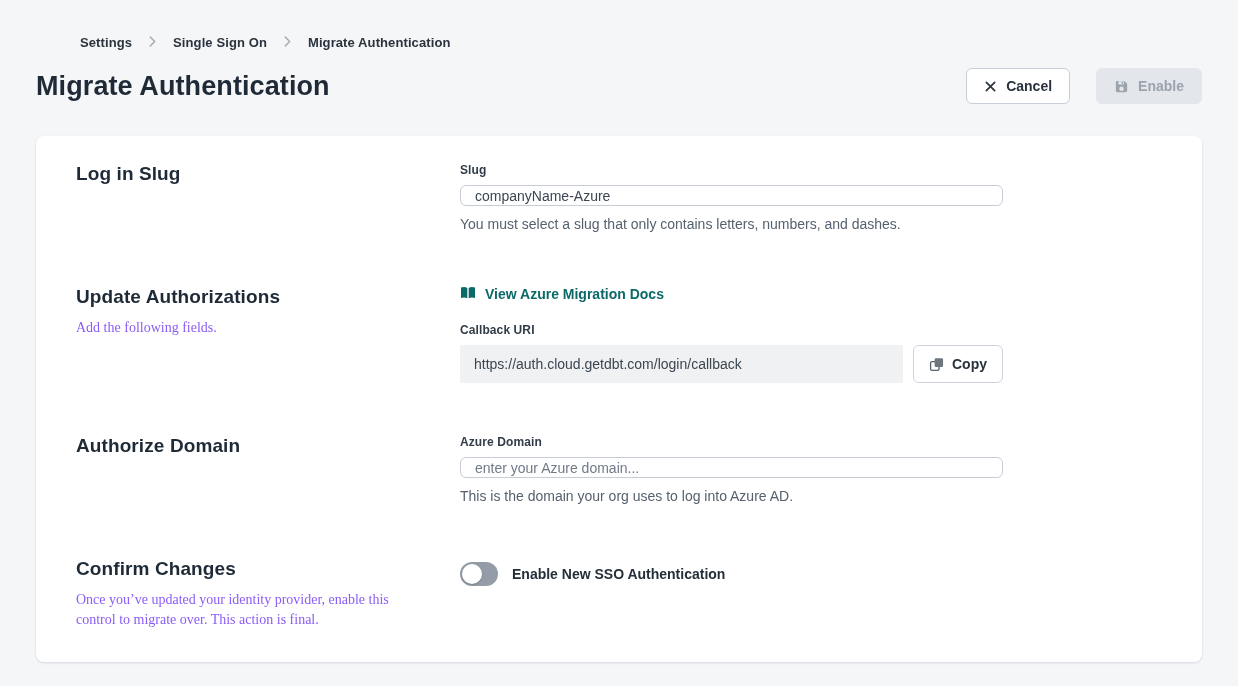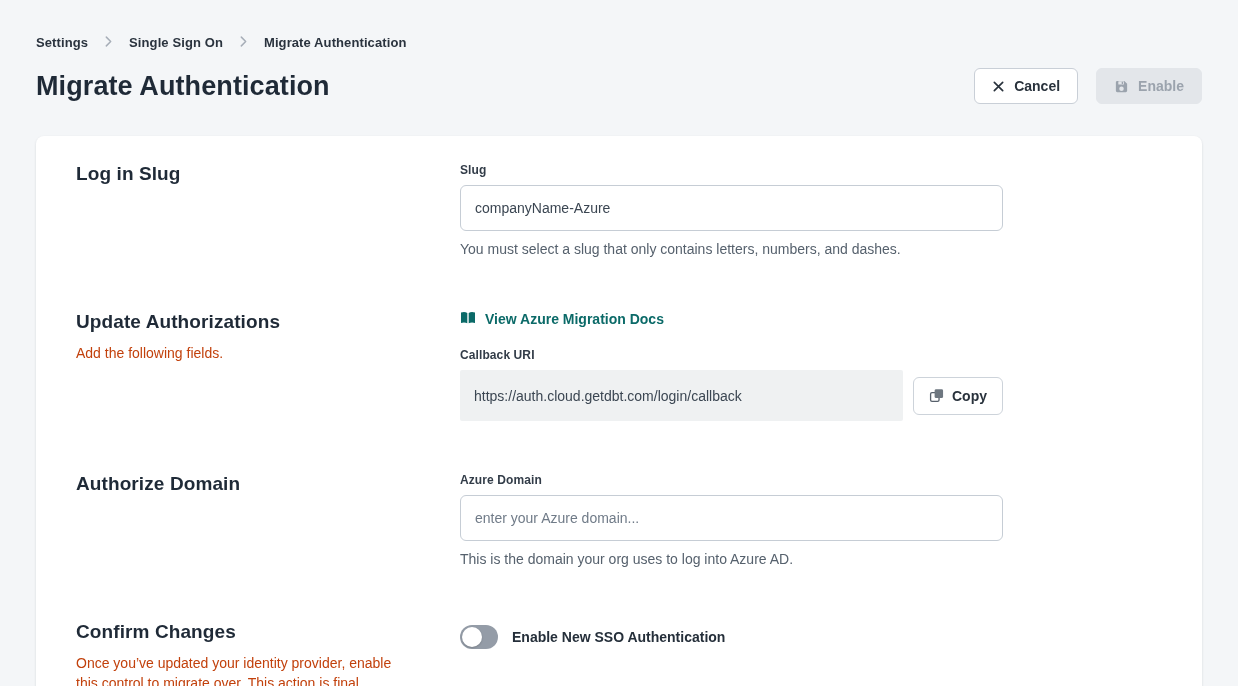--- a/index.html
+++ b/index.html
@@ -5,35 +5,35 @@
   * { margin: 0; padding: 0; box-sizing: border-box; }
   html, body { width: 1238px; min-height: 686px; }
   body {
     background: #F4F6F8;
     font-family: "Liberation Sans", "DejaVu Sans", sans-serif;
     color: #1F2A37;
   }
   .page { padding: 33px 36px 22px 36px; }
 
   
-  .breadcrumb { display: flex; align-items: center; gap: 17px; }
+  .breadcrumb { display: flex; align-items: center; gap: 17px; margin-left: 44px; }
   .crumb {
     font-size: 13px; font-weight: 700; color: #2A333E;
     text-decoration: none; cursor: pointer; letter-spacing: 0.1px;
   }
   .crumb.current { cursor: default; }
   .crumb-sep { display: block; }
 
   
   .header-row {
     display: flex; align-items: center; justify-content: space-between;
     margin-top: 17px;
   }
   h1.page-title { font-size: 27px; font-weight: 700; color: #1F2A37; letter-spacing: 0.1px; }
-  .header-actions { display: flex; align-items: center; gap: 18px; padding-left: 21px; }
+  .header-actions { display: flex; align-items: center; gap: 26px; padding-left: 21px; }
   .btn {
     display: inline-flex; align-items: center; justify-content: center; gap: 9px;
     height: 36px; padding: 0 17px; border-radius: 6px;
     font-family: inherit; font-size: 14px; font-weight: 600;
     cursor: pointer; line-height: 1;
   }
   .btn-cancel { background: #FFFFFF; border: 1px solid #C9CFD7; color: #29323C; }
   .btn-confirm { background: #E3E6EA; border: 1px solid #E3E6EA; color: #9BA3AD; cursor: default; }
 
   
@@ -44,45 +44,45 @@
     box-shadow: 0 1px 3px rgba(22, 33, 50, 0.09), 0 1px 2px rgba(22, 33, 50, 0.05);
     padding: 27px 40px 24px 40px;
   }
   .section-row { display: flex; margin-bottom: 52px; }
   .section-row:last-child { margin-bottom: 8px; }
   .col-left { width: 384px; flex: 0 0 384px; }
   .col-right { width: 543px; flex: 0 0 543px; }
   h2.section-heading { font-size: 19px; font-weight: 700; color: #1F2A37; letter-spacing: 0.1px; }
   .section-desc {
     margin-top: 10px; font-size: 14px; line-height: 20px;
-    color: #c2410c; max-width: 332px;
+    color: #8b5cf6; max-width: 332px; font-family: Liberation Serif, serif;
   }
   .field-label {
     display: block; font-size: 12px; font-weight: 700; color: #323C48;
     margin-bottom: 8px; letter-spacing: 0.1px;
   }
   .text-input {
-    width: 100%; height: 46px; border: 1px solid #C6CDD5; border-radius: 6px;
+    width: 100%; height: 21px; border: 1px solid #C6CDD5; border-radius: 6px;
     padding: 0 14px; font-family: inherit; font-size: 14px; color: #3B4652;
     background: #FFFFFF; outline: none;
   }
   .text-input::placeholder { color: #707B88; }
   .helper-text { margin-top: 9px; font-size: 14px; line-height: 19px; color: #56616D; }
 
   
   .docs-link {
     display: inline-flex; gap: 9px;
     font-size: 14px; font-weight: 700; color: #0B6A68;
     text-decoration: none; cursor: pointer; margin-bottom: 21px;
   }
 
   
   .copy-row { display: flex; align-items: center; gap: 10px; }
   .readonly-input {
-    flex: 1; height: 51px; background: #EFF1F2; border: none; border-radius: 2px;
+    flex: 1; height: 38px; background: #EFF1F2; border: none; border-radius: 2px;
     padding: 0 14px; font-family: inherit; font-size: 14px; color: #3B4652; outline: none;
   }
   .btn-copy {
     display: inline-flex; align-items: center; justify-content: center; gap: 8px;
     height: 38px; padding: 0 15px; border-radius: 6px;
     background: #FFFFFF; border: 1px solid #CDD3DA; color: #29323C;
     font-family: inherit; font-size: 14px; font-weight: 600; cursor: pointer;
   }
 
   

